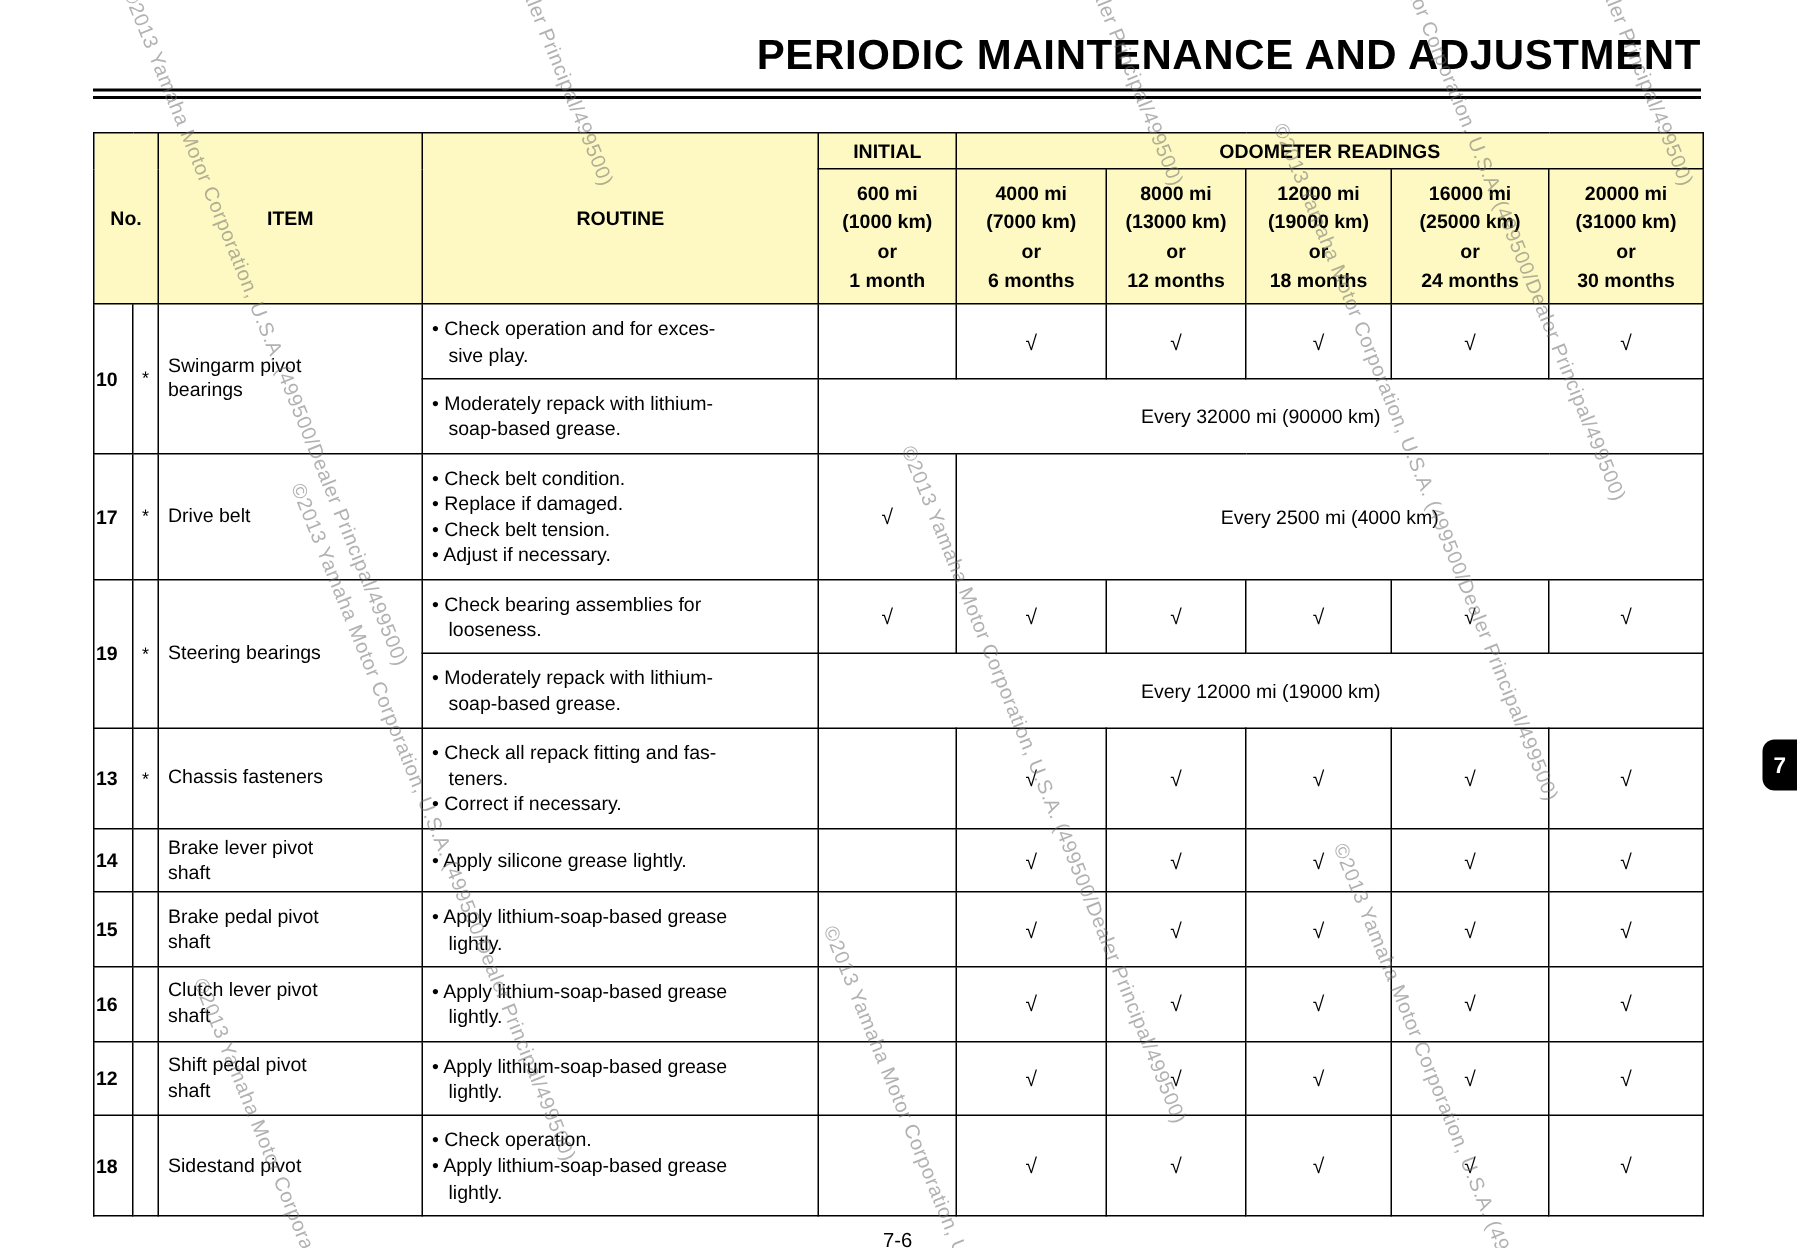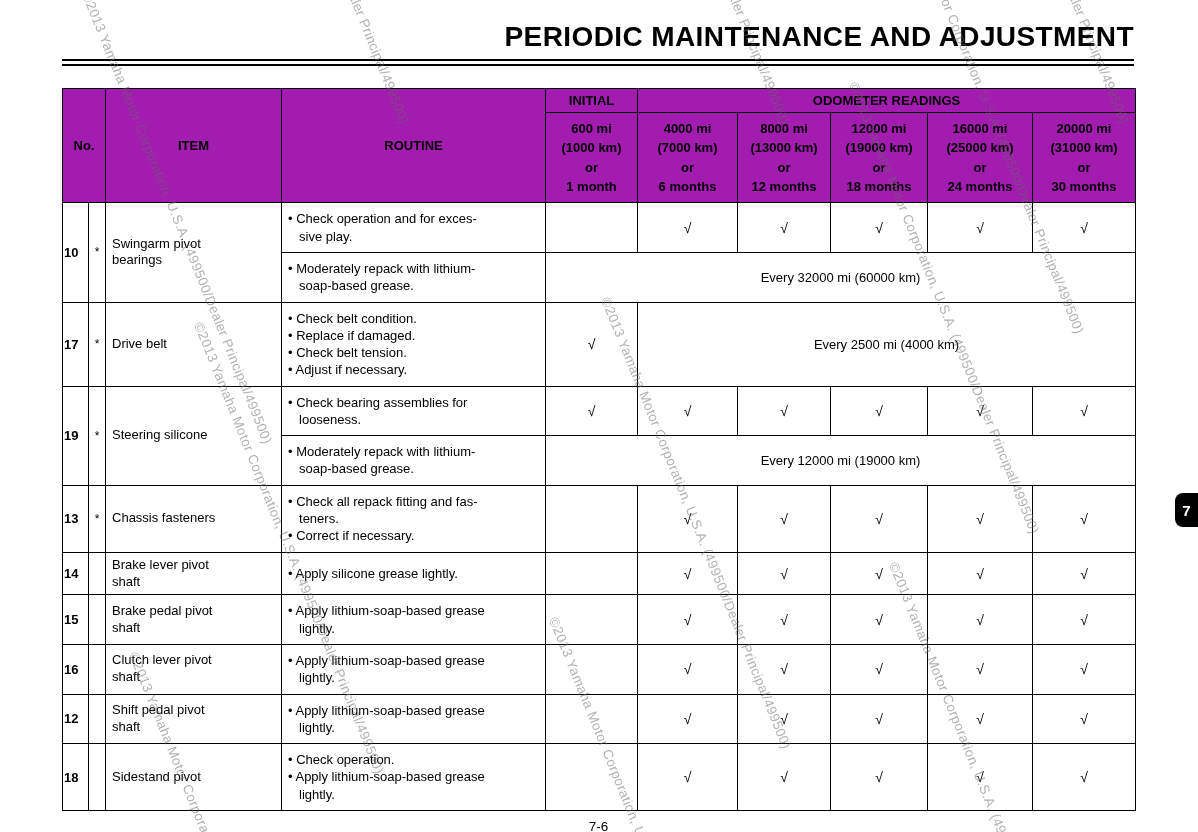--- a/index.html
+++ b/index.html
@@ -33,21 +33,21 @@
   
   .content { position: relative; margin: 22px 0 0 62px; width: 1073px; }
   table.maintenance { border-collapse: collapse; table-layout: fixed; width: 1073px; }
   table.maintenance th, table.maintenance td { border: 1px solid #000; }
   thead th {
     font-size: 13px;
     font-weight: 700;
     text-align: center;
     vertical-align: middle;
     padding: 3px 2px;
-    background: #a21caf;
+    background: #fef9c3;
   }
   tr.group-row { height: 24px; }
   tr.interval-row { height: 90px; }
   tr.interval-row th { white-space: pre-line; line-height: 1.5; }
 
   tbody td { font-size: 13px; vertical-align: middle; background: transparent; }
   td.no   { text-align: left; font-weight: 700; padding: 2px 1px; }
   td.ast  { text-align: center; font-size: 12px; padding: 2px 0; }
   td.item { font-weight: 400; padding: 4px 3px 4px 6px; white-space: pre-line; line-height: 1.3; }
   td.routine { padding: 7px 4px 7px 6px; line-height: 1.33; }
@@ -160,39 +160,39 @@
             <td class="value">√</td>
             <td class="value">√</td>
             <td class="value">√</td>
             <td class="value">√</td>
           </tr>
           <tr>
             <td class="routine">
               <div class="bullet">• Moderately repack with lithium-
 soap-based grease.</div>
             </td>
-            <td class="value every" colspan="6">Every 32000 mi (60000 km)</td>
+            <td class="value every" colspan="6">Every 32000 mi (90000 km)</td>
           </tr>
           <tr>
             <td class="no" rowspan="1">17</td>
             <td class="ast" rowspan="1">*</td>
             <td class="item" rowspan="1">Drive belt</td>
             <td class="routine">
               <div class="bullet">• Check belt condition.</div>
               <div class="bullet">• Replace if damaged.</div>
               <div class="bullet">• Check belt tension.</div>
               <div class="bullet">• Adjust if necessary.</div>
             </td>
             <td class="value">√</td>
             <td class="value every" colspan="5">Every 2500 mi (4000 km)</td>
           </tr>
           <tr>
             <td class="no" rowspan="2">19</td>
             <td class="ast" rowspan="2">*</td>
-            <td class="item" rowspan="2">Steering silicone</td>
+            <td class="item" rowspan="2">Steering bearings</td>
             <td class="routine">
               <div class="bullet">• Check bearing assemblies for
 looseness.</div>
             </td>
             <td class="value">√</td>
             <td class="value">√</td>
             <td class="value">√</td>
             <td class="value">√</td>
             <td class="value">√</td>
             <td class="value">√</td>

